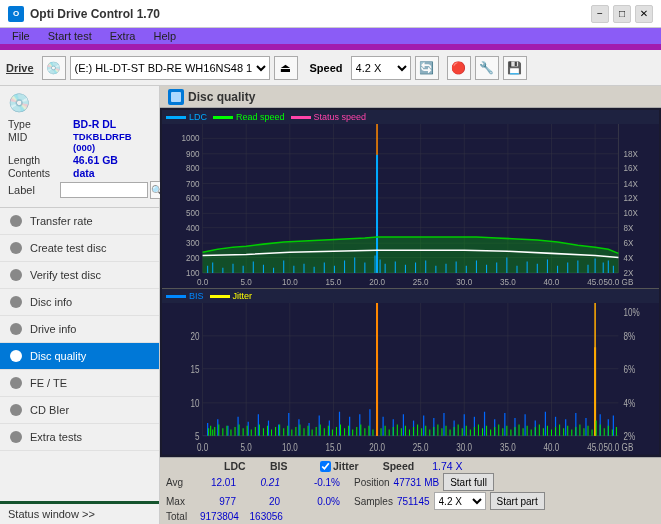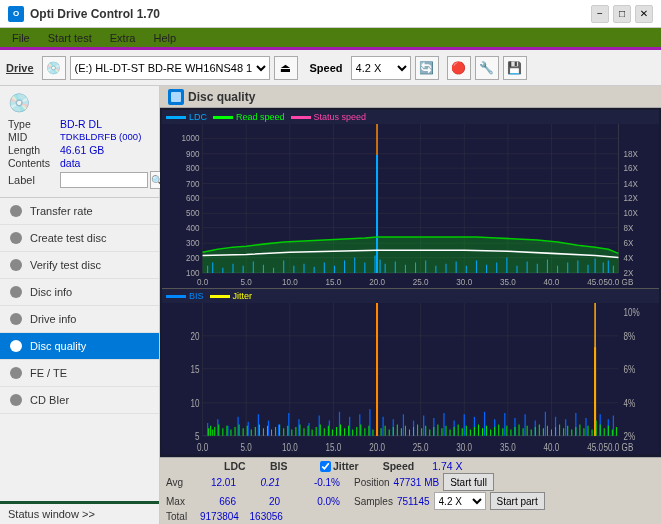--- a/index.html
+++ b/index.html
@@ -6,21 +6,21 @@
     body { font-family: 'Segoe UI', Tahoma, sans-serif; font-size: 11px; background: #f0f0f0; width: 661px; height: 524px; overflow: hidden; }
 
     
     .titlebar { background: #fff; height: 28px; display: flex; align-items: center; justify-content: space-between; padding: 0 8px; border-bottom: 1px solid #ccc; }
     .titlebar-left { display: flex; align-items: center; gap: 6px; font-size: 12px; font-weight: 600; color: #333; }
     .titlebar-icon { width: 16px; height: 16px; background: #0078d7; border-radius: 2px; display: flex; align-items: center; justify-content: center; color: white; font-size: 8px; }
     .titlebar-controls { display: flex; gap: 4px; }
     .titlebar-btn { width: 18px; height: 18px; background: #e0e0e0; border: 1px solid #ccc; display: flex; align-items: center; justify-content: center; font-size: 10px; cursor: pointer; border-radius: 2px; }
 
     
-    .menubar { background: #4d7c0f; height: 22px; display: flex; align-items: center; padding: 0 4px; border-bottom: 3px solid #a21caf; gap: 2px; }
+    .menubar { background: #8b5cf6; height: 22px; display: flex; align-items: center; padding: 0 4px; border-bottom: 6px solid #a21caf; gap: 2px; }
     .menu-item { padding: 2px 8px; cursor: pointer; font-size: 11px; color: #222; }
 
     
     .toolbar { background: #f0f0f0; height: 36px; display: flex; align-items: center; padding: 0 6px; border-bottom: 1px solid #ccc; gap: 4px; }
     .toolbar-label { font-size: 11px; font-weight: bold; color: #333; margin-right: 4px; text-decoration: underline; }
     .drive-select { height: 24px; width: 200px; font-size: 11px; border: 1px solid #aaa; background: white; }
     .toolbar-icon-btn { width: 24px; height: 24px; border: 1px solid #aaa; background: #f8f8f8; display: flex; align-items: center; justify-content: center; cursor: pointer; font-size: 12px; }
     .speed-label { font-size: 11px; font-weight: bold; margin-left: 8px; margin-right: 4px; }
     .speed-select { height: 24px; width: 60px; font-size: 11px; border: 1px solid #aaa; background: white; }
 
@@ -29,21 +29,21 @@
 
     
     .sidebar { width: 160px; background: #f0f0f0; border-right: 1px solid #ccc; display: flex; flex-direction: column; flex-shrink: 0; }
 
     
     .disc-panel { padding: 6px 8px; border-bottom: 1px solid #ccc; }
     .disc-panel-header { display: flex; align-items: center; gap: 4px; margin-bottom: 4px; }
     .disc-icon { font-size: 18px; color: #666; }
     .disc-info-row { display: flex; align-items: flex-start; margin: 1px 0; font-size: 10.5px; }
     .disc-info-label { color: #333; width: 52px; flex-shrink: 0; }
-    .disc-info-value { color: #0000cc; font-weight: 400; }
+    .disc-info-value { color: #0000cc; font-weight: 700; margin-left: 13px; }
     .label-row { display: flex; align-items: center; margin: 2px 0; }
     .label-input { width: 88px; height: 16px; border: 1px solid #aaa; font-size: 10px; padding: 0 2px; }
     .label-btn { width: 18px; height: 18px; border: 1px solid #aaa; background: #f8f8f8; margin-left: 2px; display: flex; align-items: center; justify-content: center; cursor: pointer; font-size: 10px; }
 
     
     .nav-items { flex: 1; }
     .nav-item { display: flex; align-items: center; padding: 5px 8px; cursor: pointer; font-size: 11px; color: #333; border-bottom: 1px solid #e0e0e0; }
     .nav-item.active { background: #0078d7; color: white; }
     .nav-item-icon { width: 16px; height: 16px; margin-right: 6px; display: flex; align-items: center; justify-content: center; flex-shrink: 0; }
     .nav-icon-circle { width: 12px; height: 12px; border-radius: 50%; background: #888; display: inline-block; }
@@ -203,20 +203,26 @@
         <div class="nav-item-icon">
             <span class="nav-icon-circle"></span>
           </div>
         <span>FE / TE</span>
       </div>
       <div class="nav-item">
         <div class="nav-item-icon">
             <span class="nav-icon-circle"></span>
           </div>
         <span>CD BIer</span>
+      </div>
+      <div class="nav-item">
+        <div class="nav-item-icon">
+            <span class="nav-icon-circle"></span>
+          </div>
+        <span>Extra tests</span>
       </div>
     </div>
 
     <div class="status-bar-sidebar">
       <span>Status window &gt;&gt;</span>
     </div>
   </div>
 
   <div class="content">
 
@@ -596,21 +602,21 @@
           <span style="color:#333;min-width:30px;font-size:10px;">Avg</span>
           <span style="color:#0000cc;min-width:36px;font-size:10px;text-align:right;">12.01</span>
           <span style="color:#0000cc;min-width:36px;font-size:10px;text-align:right;margin-left:4px;font-style:italic;">0.21</span>
           <span style="color:#0000cc;min-width:36px;font-size:10px;text-align:right;margin-left:20px;">-0.1%</span>
           <span style="color:#333;margin-left:10px;font-size:10px;">Position</span>
           <span style="color:#0000cc;font-size:10px;">47731 MB</span>
           <button class="start-btn">Start full</button>
         </div>
         <div style="display:flex; gap:4px; align-items:center;">
           <span style="color:#333;min-width:30px;font-size:10px;">Max</span>
-          <span style="color:#0000cc;min-width:36px;font-size:10px;text-align:right;">666</span>
+          <span style="color:#0000cc;min-width:36px;font-size:10px;text-align:right;">977</span>
           <span style="color:#0000cc;min-width:36px;font-size:10px;text-align:right;margin-left:4px;">20</span>
           <span style="color:#0000cc;min-width:36px;font-size:10px;text-align:right;margin-left:20px;">0.0%</span>
           <span style="color:#333;margin-left:10px;font-size:10px;">Samples</span>
           <span style="color:#0000cc;font-size:10px;">751145</span>
           <select class="speed-select-small">
             <option>4.2 X</option>
           </select>
           <button class="start-btn">Start part</button>
         </div>
         <div style="display:flex; gap:4px; align-items:center;">

